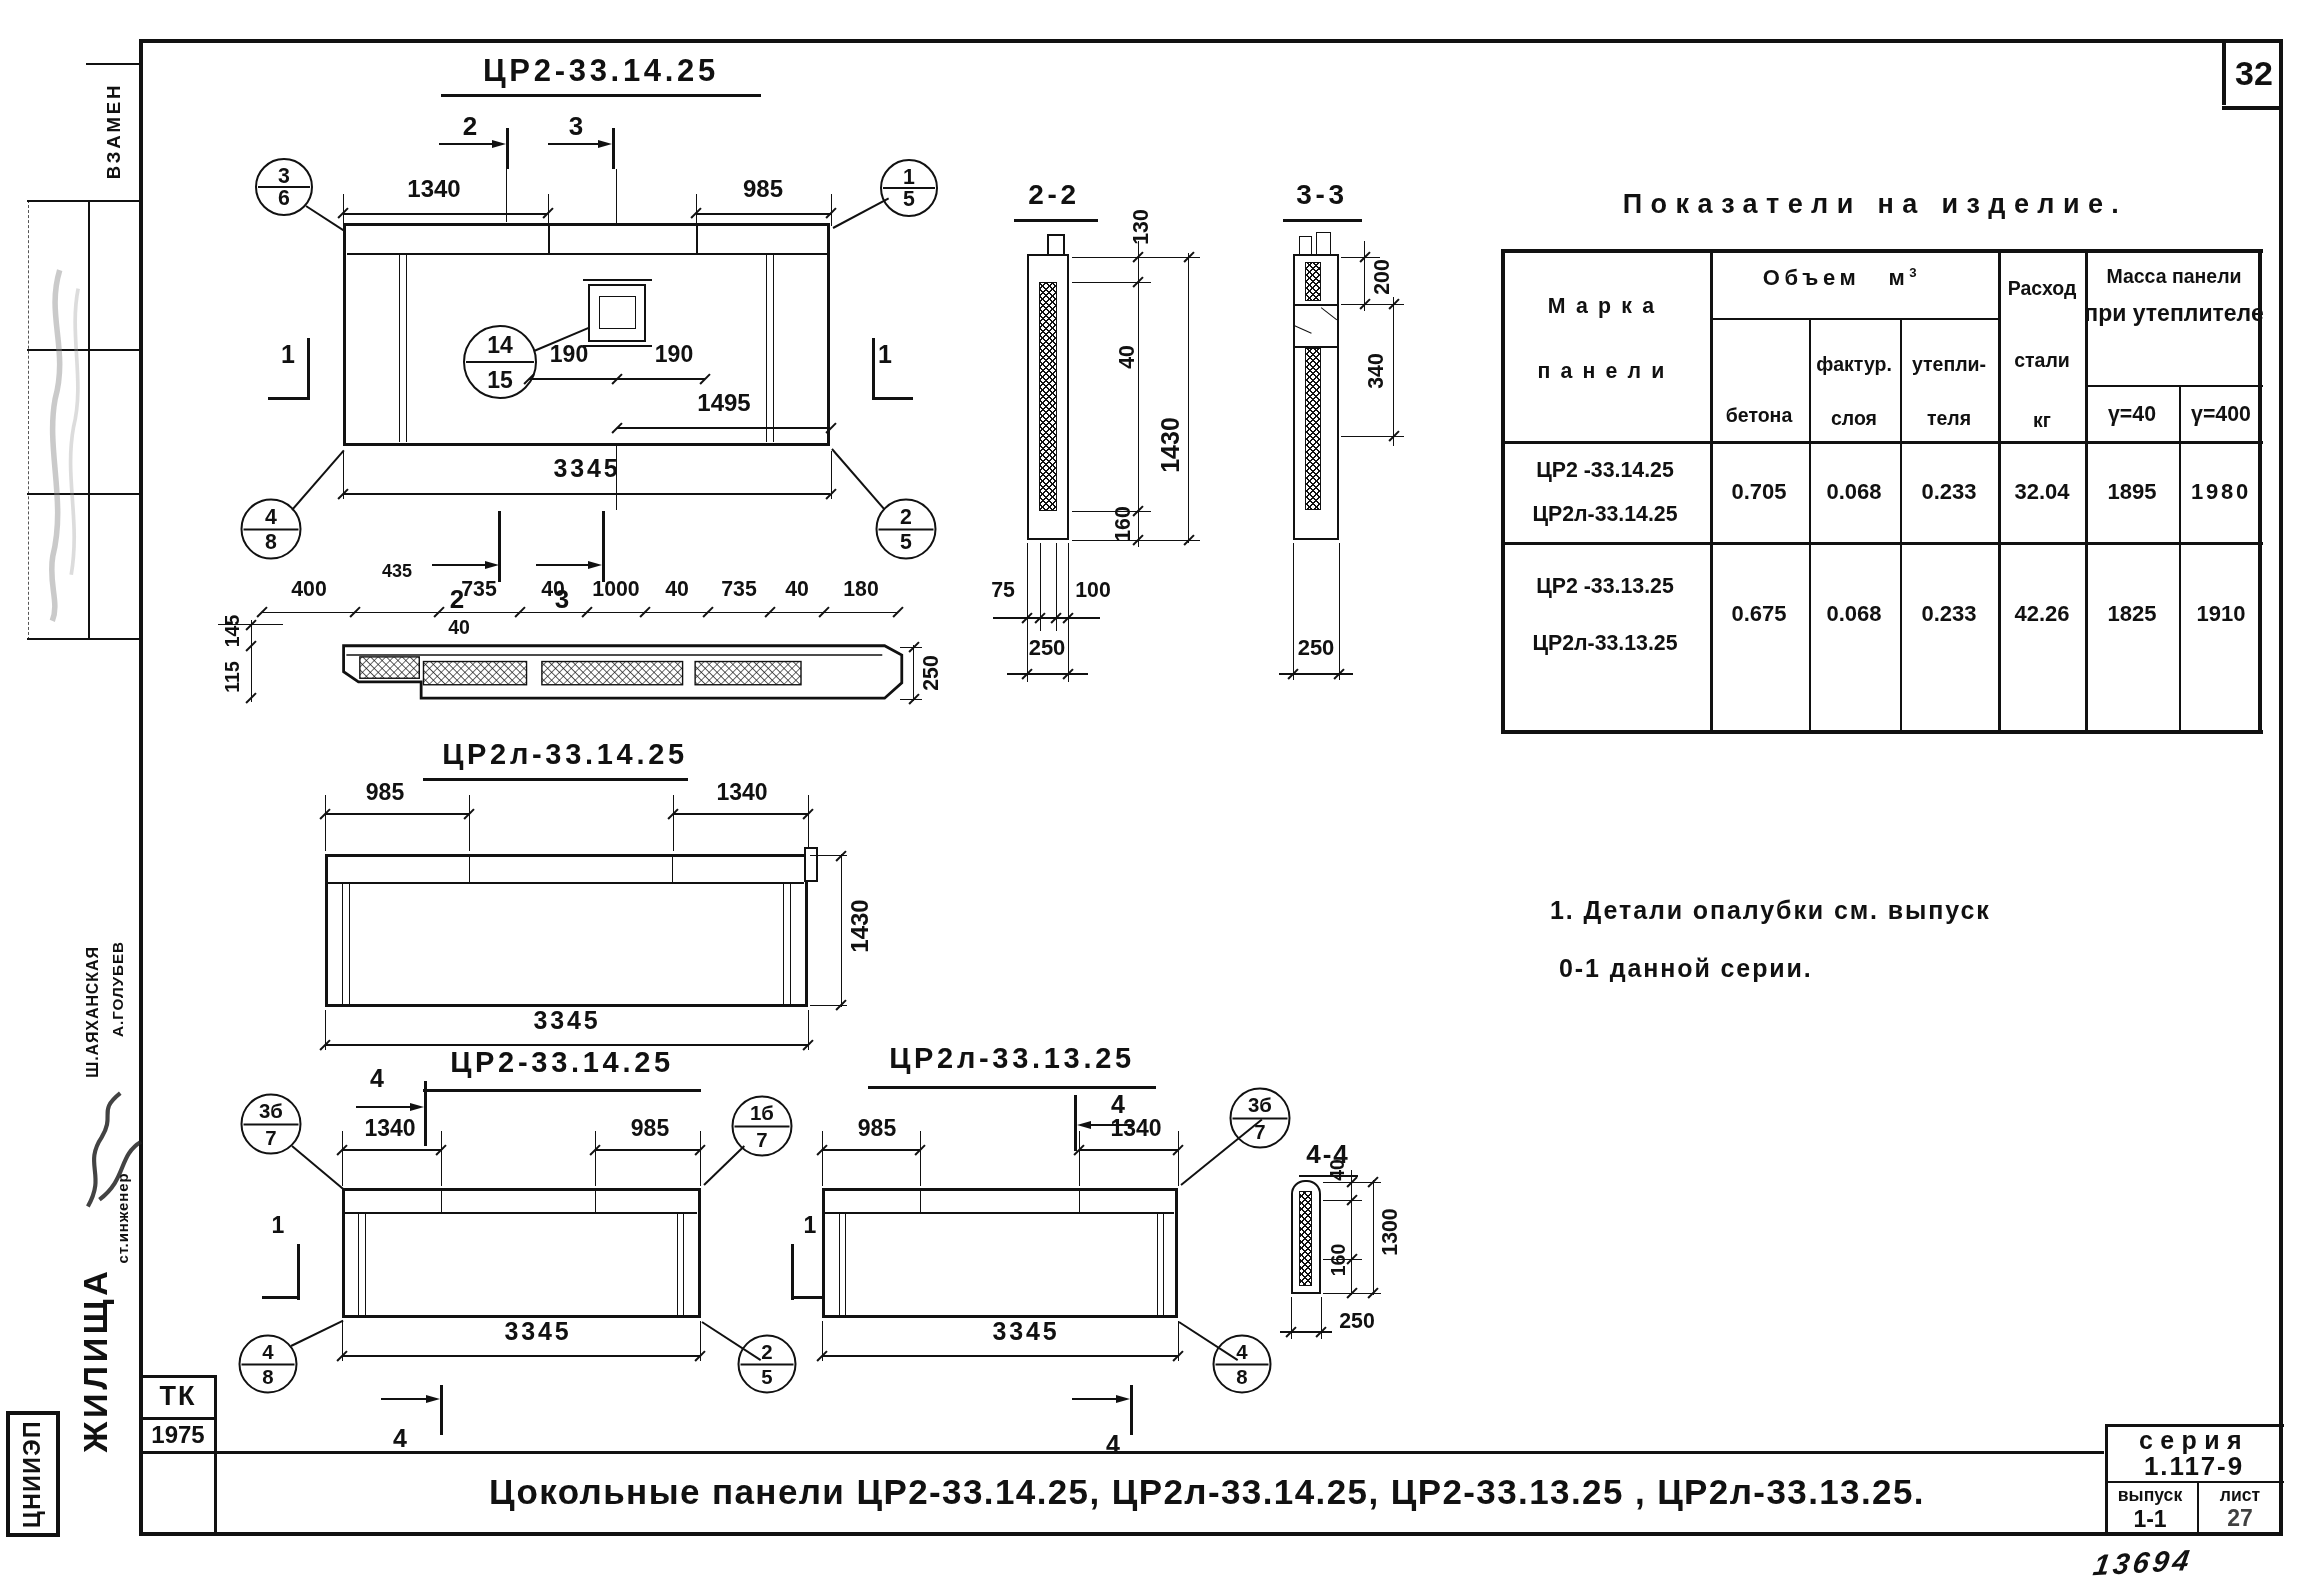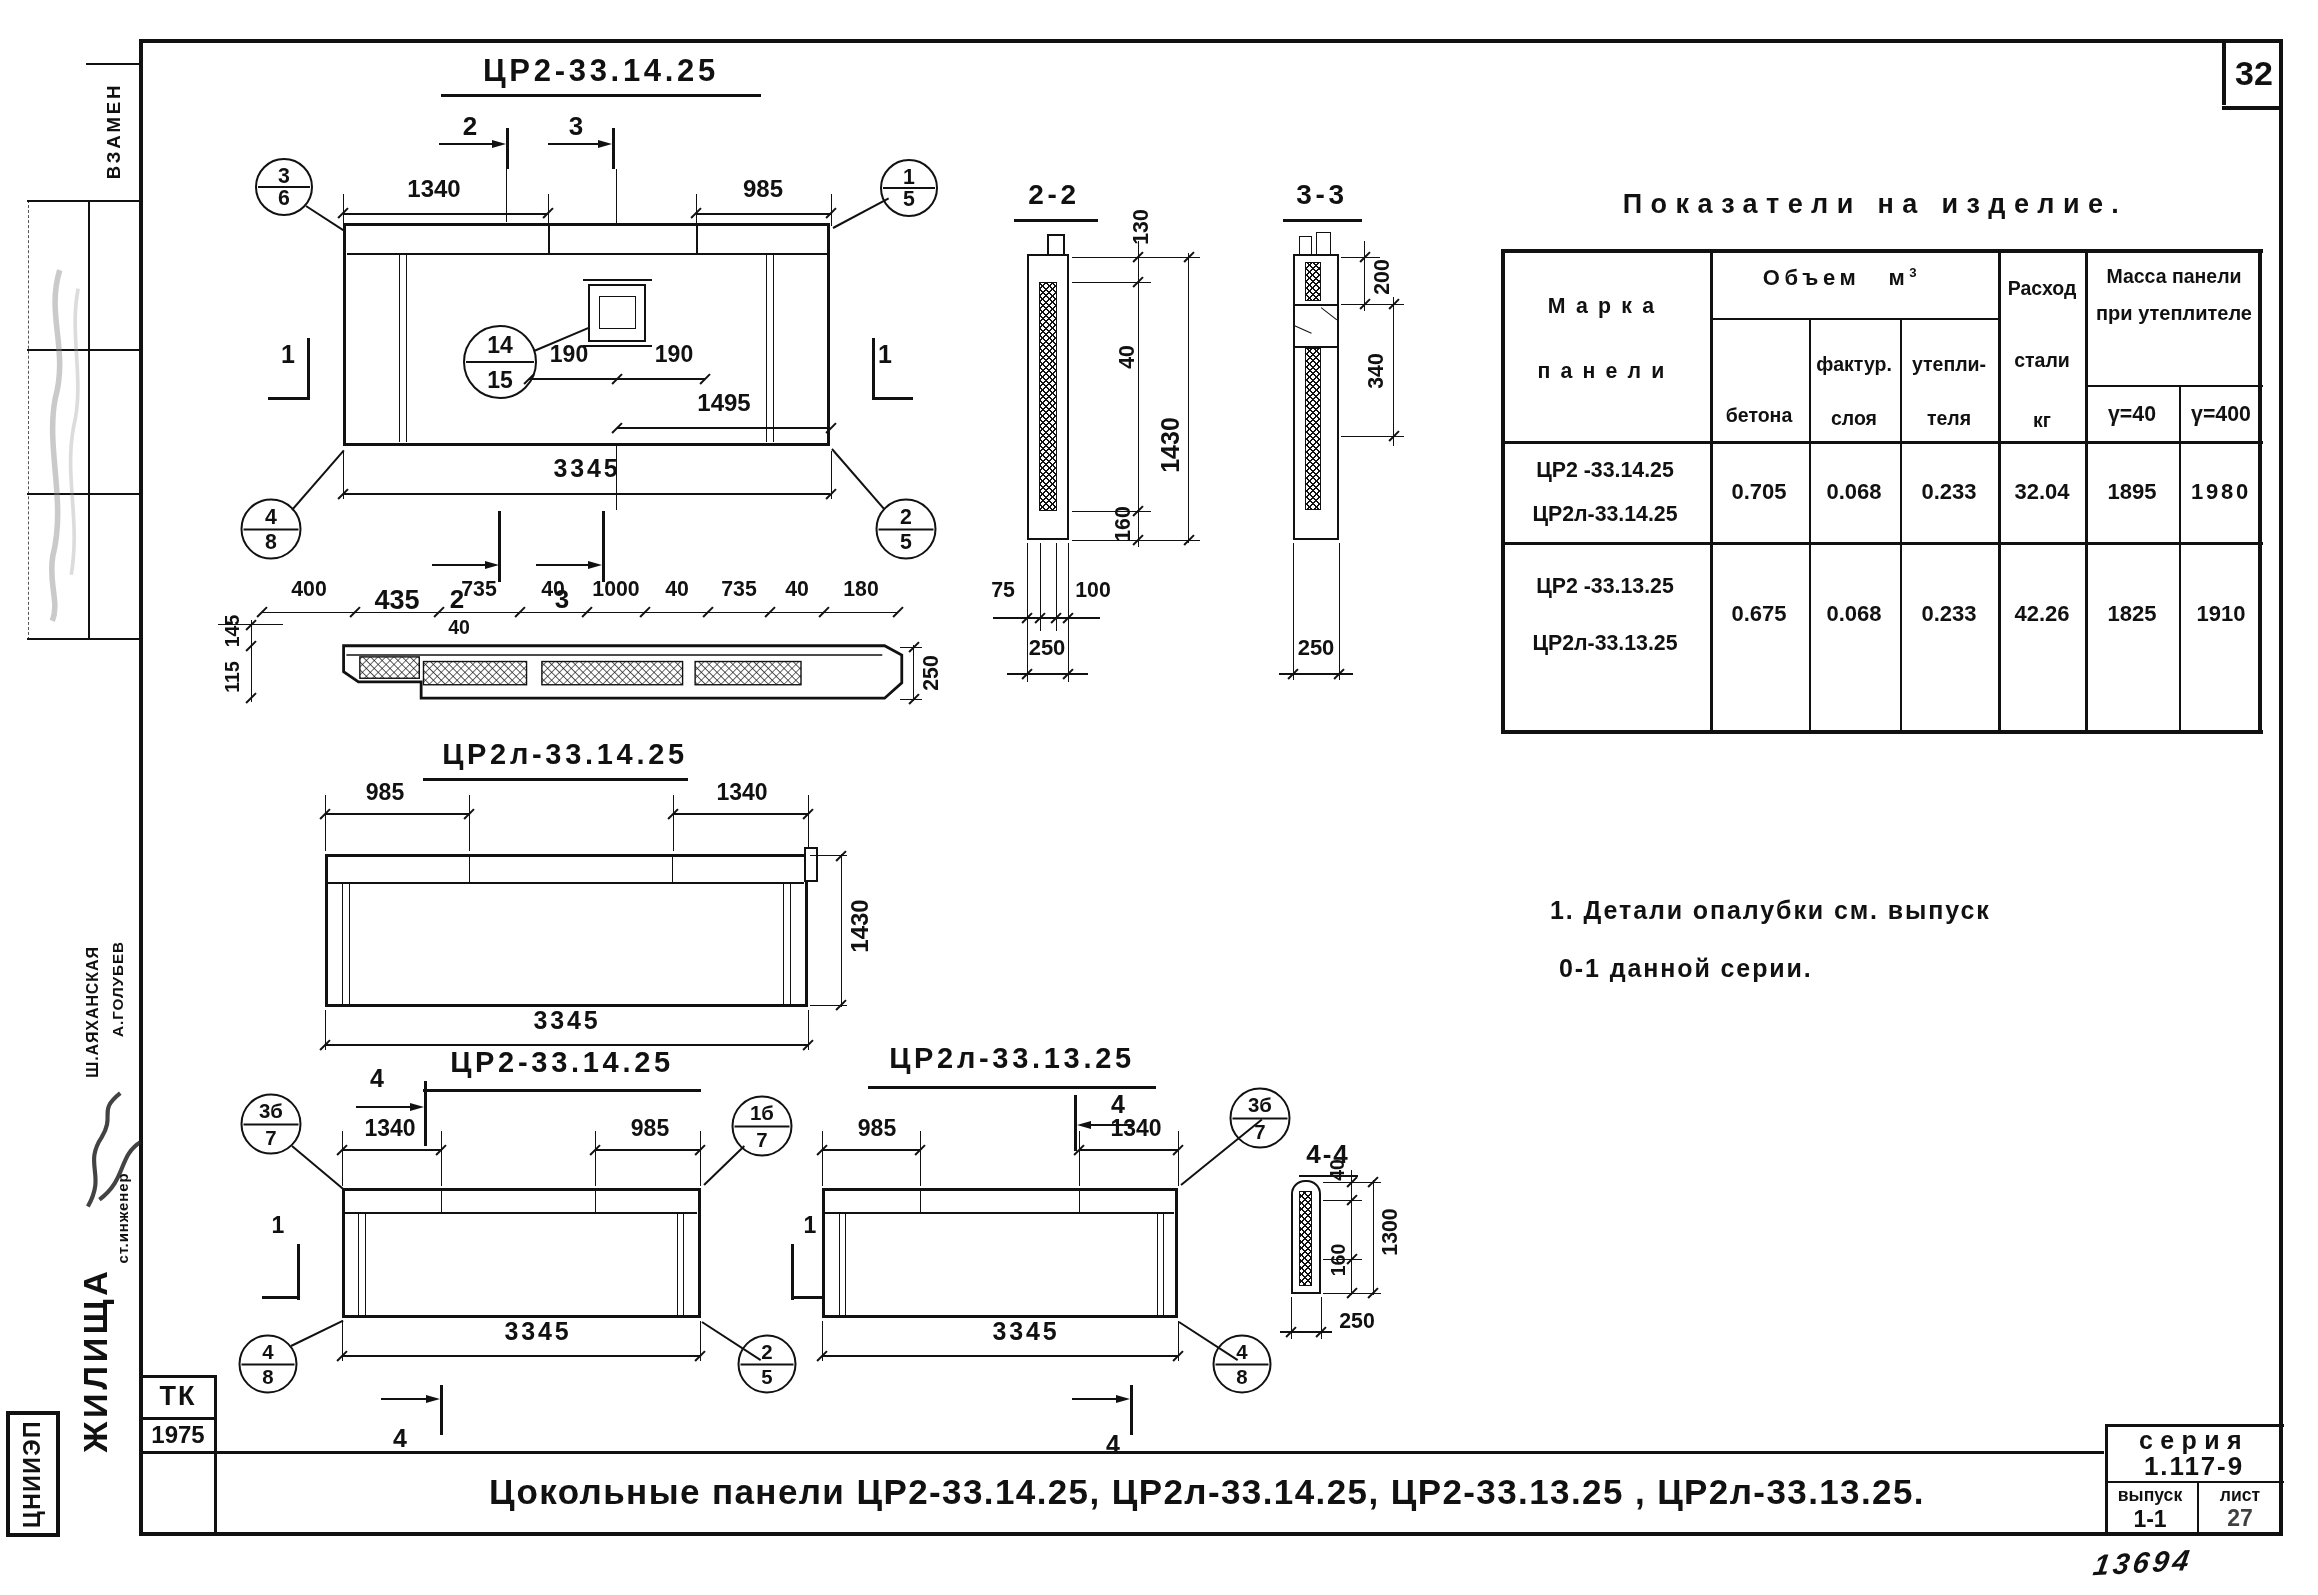--- a/index.html
+++ b/index.html
@@ -271,21 +271,21 @@
   </div>
   <div class="lb" style="left:1759px;top:415px;font-size:19.5px">бетона</div>
   <div class="lb" style="left:1854px;top:364px;font-size:19.5px">фактур.</div>
   <div class="lb" style="left:1854px;top:418px;font-size:19.5px">слоя</div>
   <div class="lb" style="left:1949px;top:364px;font-size:19.5px">утепли-</div>
   <div class="lb" style="left:1949px;top:418px;font-size:19.5px">теля</div>
   <div class="lb" style="left:2042px;top:288px;font-size:19.5px">Расход</div>
   <div class="lb" style="left:2042px;top:360px;font-size:19.5px">стали</div>
   <div class="lb" style="left:2042px;top:420px;font-size:19.5px">кг</div>
   <div class="lb" style="left:2174px;top:276px;font-size:19.5px">Масса панели</div>
-  <div class="lb" style="left:2174px;top:313px;font-size:20px">при утеплителе</div>
+  <div class="lb" style="left:2174px;top:313px;font-size:23px">при утеплителе</div>
   <div class="lb" style="left:2132px;top:414px;font-size:21.3px">γ=40</div>
   <div class="lb" style="left:2221px;top:414px;font-size:21.3px">γ=400</div>
 
   <div class="lb" style="left:1605px;top:470px;font-size:21.3px">ЦР2 -33.14.25</div>
   <div class="lb" style="left:1605px;top:514px;font-size:21.3px">ЦР2л-33.14.25</div>
   <div class="lb" style="left:1759px;top:492px;font-size:22px">0.705</div>
   <div class="lb" style="left:1854px;top:492px;font-size:22px">0.068</div>
   <div class="lb" style="left:1949px;top:492px;font-size:22px">0.233</div>
   <div class="lb" style="left:2042px;top:492px;font-size:22px">32.04</div>
   <div class="lb" style="left:2132px;top:492px;font-size:22px">1895</div>
@@ -308,21 +308,21 @@
   <i class="t" style="left:355px;top:612px"></i>
   <i class="t" style="left:439px;top:612px"></i>
   <i class="t" style="left:520px;top:612px"></i>
   <i class="t" style="left:587px;top:612px"></i>
   <i class="t" style="left:645px;top:612px"></i>
   <i class="t" style="left:708px;top:612px"></i>
   <i class="t" style="left:770px;top:612px"></i>
   <i class="t" style="left:824px;top:612px"></i>
   <i class="t" style="left:898px;top:612px"></i>
   <div class="lb" style="left:309px;top:589px;font-size:21.3px">400</div>
-  <div class="lb" style="left:397px;top:600px;font-size:27px">435</div>
+  <div class="lb" style="left:397px;top:571px;font-size:18px">435</div>
   <div class="lb" style="left:479px;top:589px;font-size:21.3px">735</div>
   <div class="lb" style="left:553px;top:589px;font-size:21.3px">40</div>
   <div class="lb" style="left:616px;top:589px;font-size:21.3px">1000</div>
   <div class="lb" style="left:677px;top:589px;font-size:21.3px">40</div>
   <div class="lb" style="left:739px;top:589px;font-size:21.3px">735</div>
   <div class="lb" style="left:797px;top:589px;font-size:21.3px">40</div>
   <div class="lb" style="left:861px;top:589px;font-size:21.3px">180</div>
   <div class="lb" style="left:459px;top:627px;font-size:19.5px">40</div>
   <div class="v" style="left:251px;top:620px;width:1.4px;height:82px"></div>
   <div class="h" style="left:218px;top:624px;width:65px;height:1.4px"></div>

